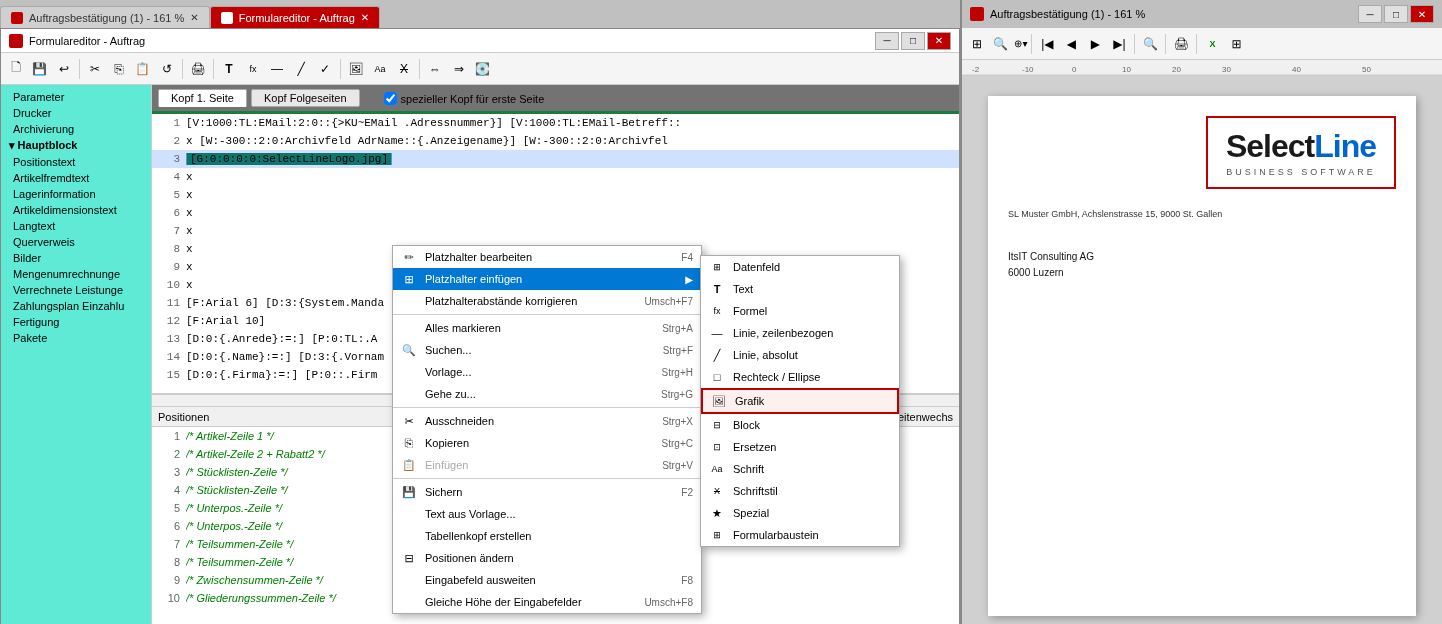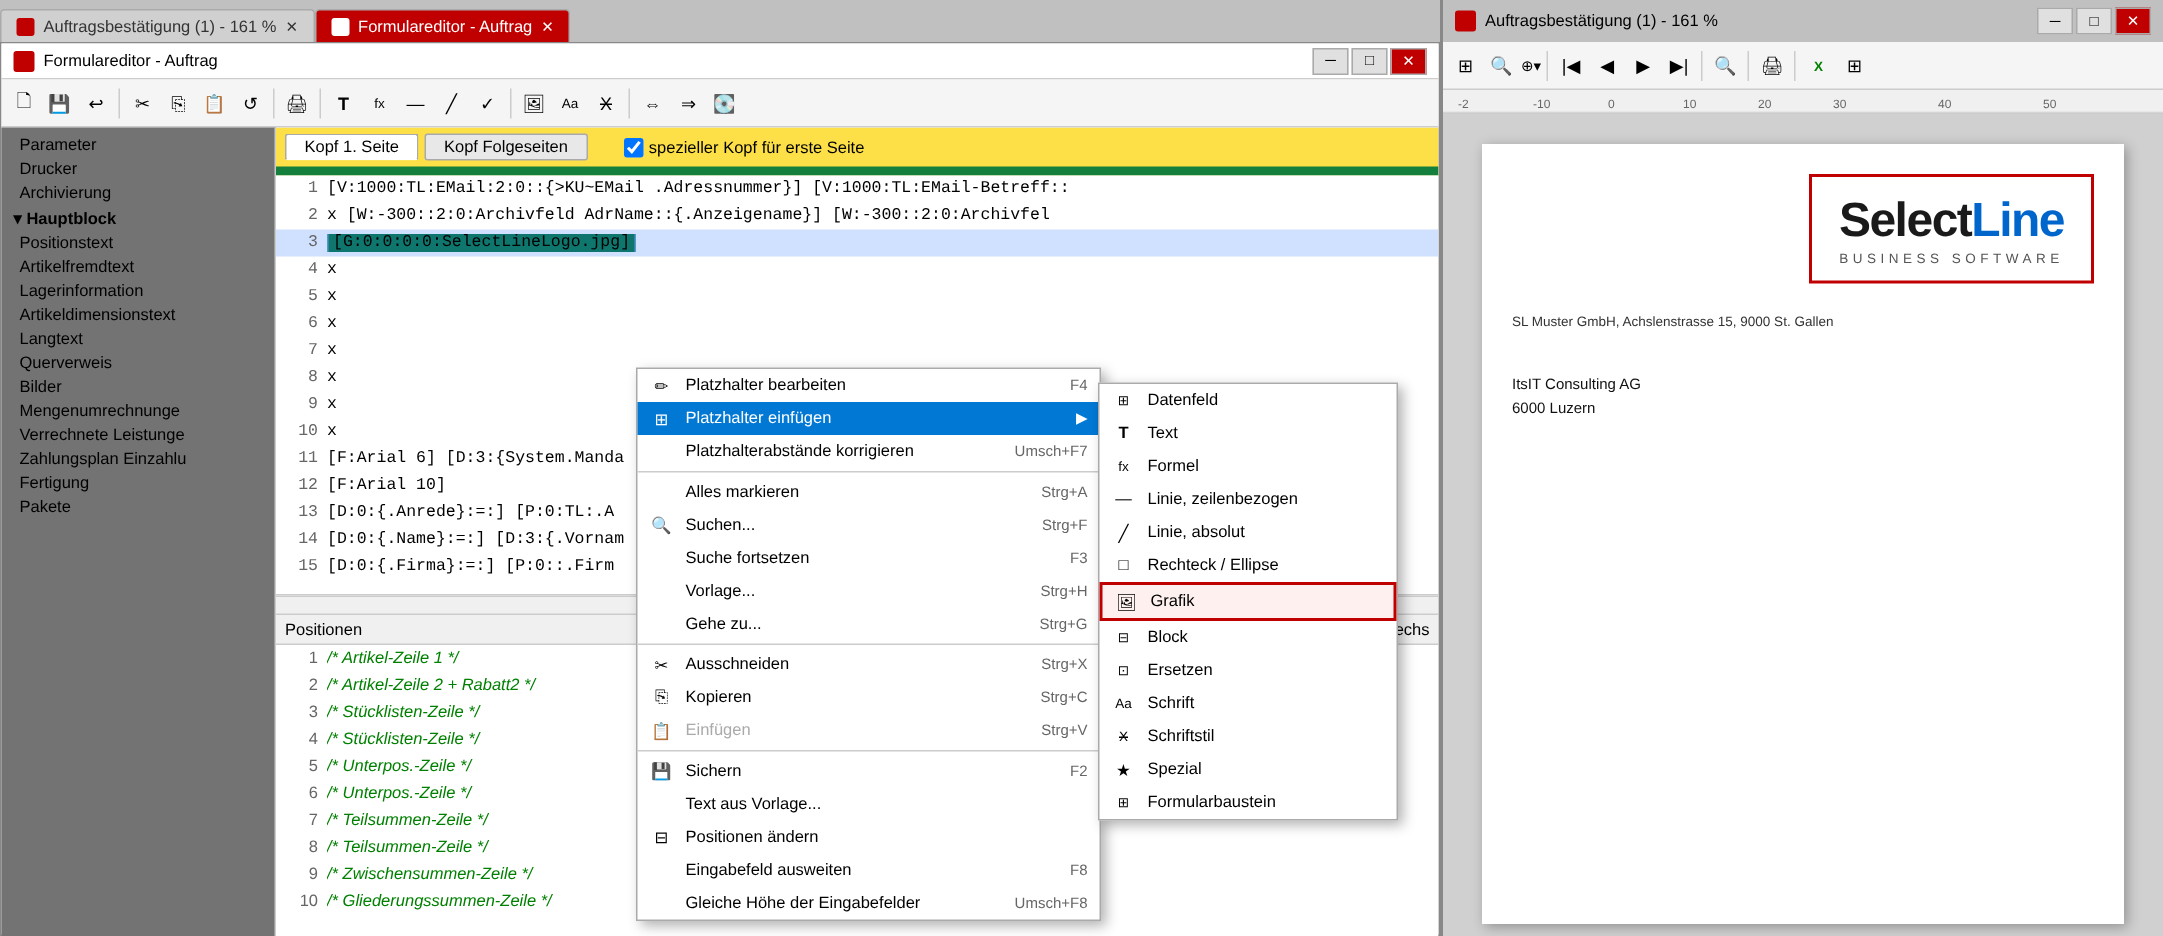--- a/index.html
+++ b/index.html
@@ -60,22 +60,22 @@
     }
     .toolbar-sep {
       width: 1px;
       height: 20px;
       background: #ccc;
       margin: 0 2px;
     }
 
     
     .sidebar {
-      width: 183px;
-      background: #737373;
+      width: 151px;
+      background: #5eead4;
       border-right: 1px solid #ccc;
       padding: 4px 0;
       overflow-y: auto;
     }
     .sidebar-item {
       padding: 2px 8px 2px 12px;
       font-size: 11px;
       cursor: pointer;
     }
     .sidebar-item.section {
@@ -84,22 +84,22 @@
     }
     .sidebar-item.sub2 {
     }
 
     
     .header-tabs {
       display: flex;
       align-items: center;
       padding: 4px 6px;
       gap: 4px;
-      background: #fde047;
-      border-bottom: 6px solid #15803d;
+      background: #737373;
+      border-bottom: 3px solid #15803d;
     }
     .head-tab {
       padding: 2px 12px;
       background: #e8e8e8;
       border: 1px solid #aaa;
       border-radius: 2px;
       cursor: pointer;
       font-size: 11px;
     }
     .head-tab.active {
@@ -569,25 +569,20 @@
             <span>Alles markieren</span>
             <span class="menu-shortcut">Strg+A</span>
           </div>
           <div class="menu-item">
             <span class="menu-icon">🔍</span>
             <span>Suchen...</span>
             <span class="menu-shortcut">Strg+F</span>
           </div>
           <div class="menu-item">
             <span class="menu-icon"></span>
-            <span>Suche fortsetzen</span>
-            <span class="menu-shortcut">F3</span>
-          </div>
-          <div class="menu-item">
-            <span class="menu-icon"></span>
             <span>Vorlage...</span>
             <span class="menu-shortcut">Strg+H</span>
           </div>
           <div class="menu-item">
             <span class="menu-icon"></span>
             <span>Gehe zu...</span>
             <span class="menu-shortcut">Strg+G</span>
           </div>
           <div class="menu-sep"></div>
           <div class="menu-item">
@@ -607,20 +602,24 @@
           </div>
           <div class="menu-sep"></div>
           <div class="menu-item">
             <span class="menu-icon">💾</span>
             <span>Sichern</span>
             <span class="menu-shortcut">F2</span>
           </div>
           <div class="menu-item">
             <span class="menu-icon"></span>
             <span>Text aus Vorlage...</span>
+          </div>
+          <div class="menu-item">
+            <span class="menu-icon"></span>
+            <span>Tabellenkopf erstellen</span>
           </div>
           <div class="menu-item">
             <span class="menu-icon">⊟</span>
             <span>Positionen ändern</span>
           </div>
           <div class="menu-item">
             <span class="menu-icon"></span>
             <span>Eingabefeld ausweiten</span>
             <span class="menu-shortcut">F8</span>
           </div>

